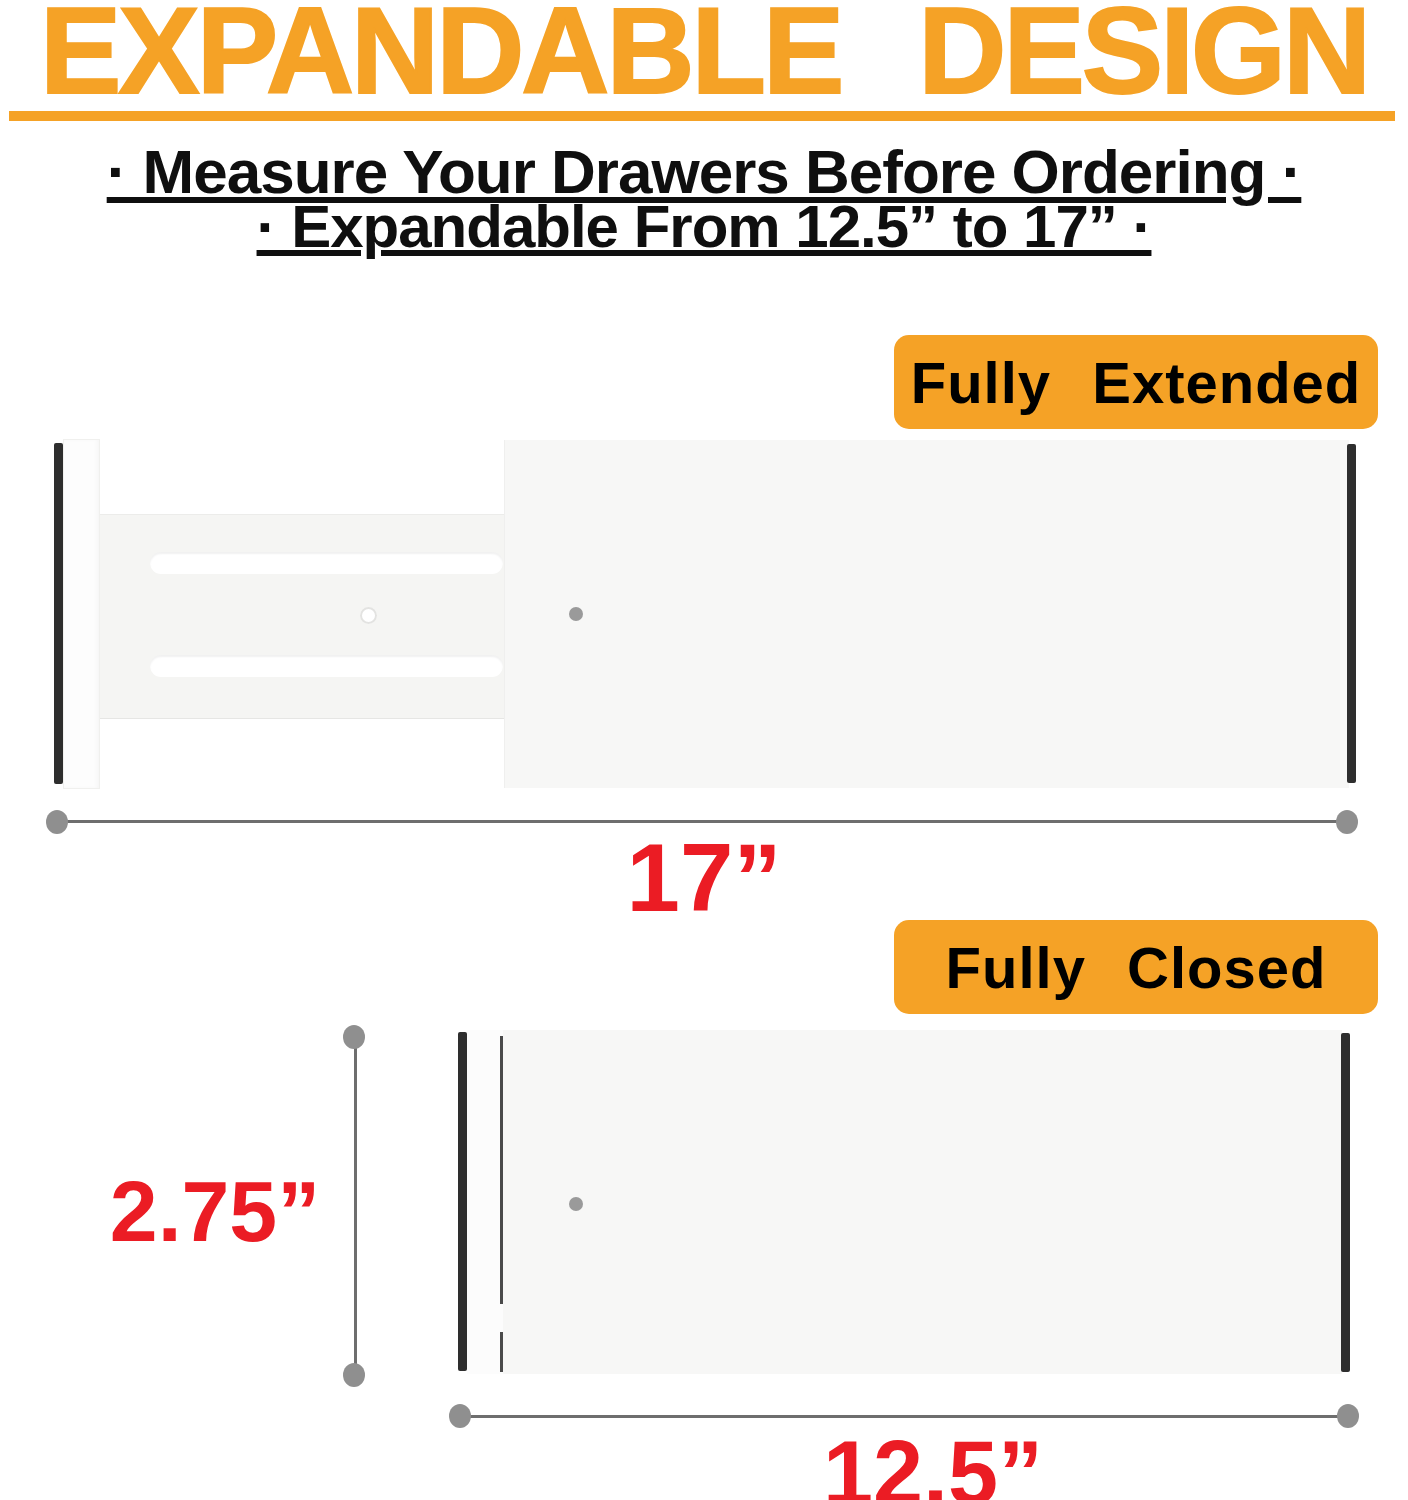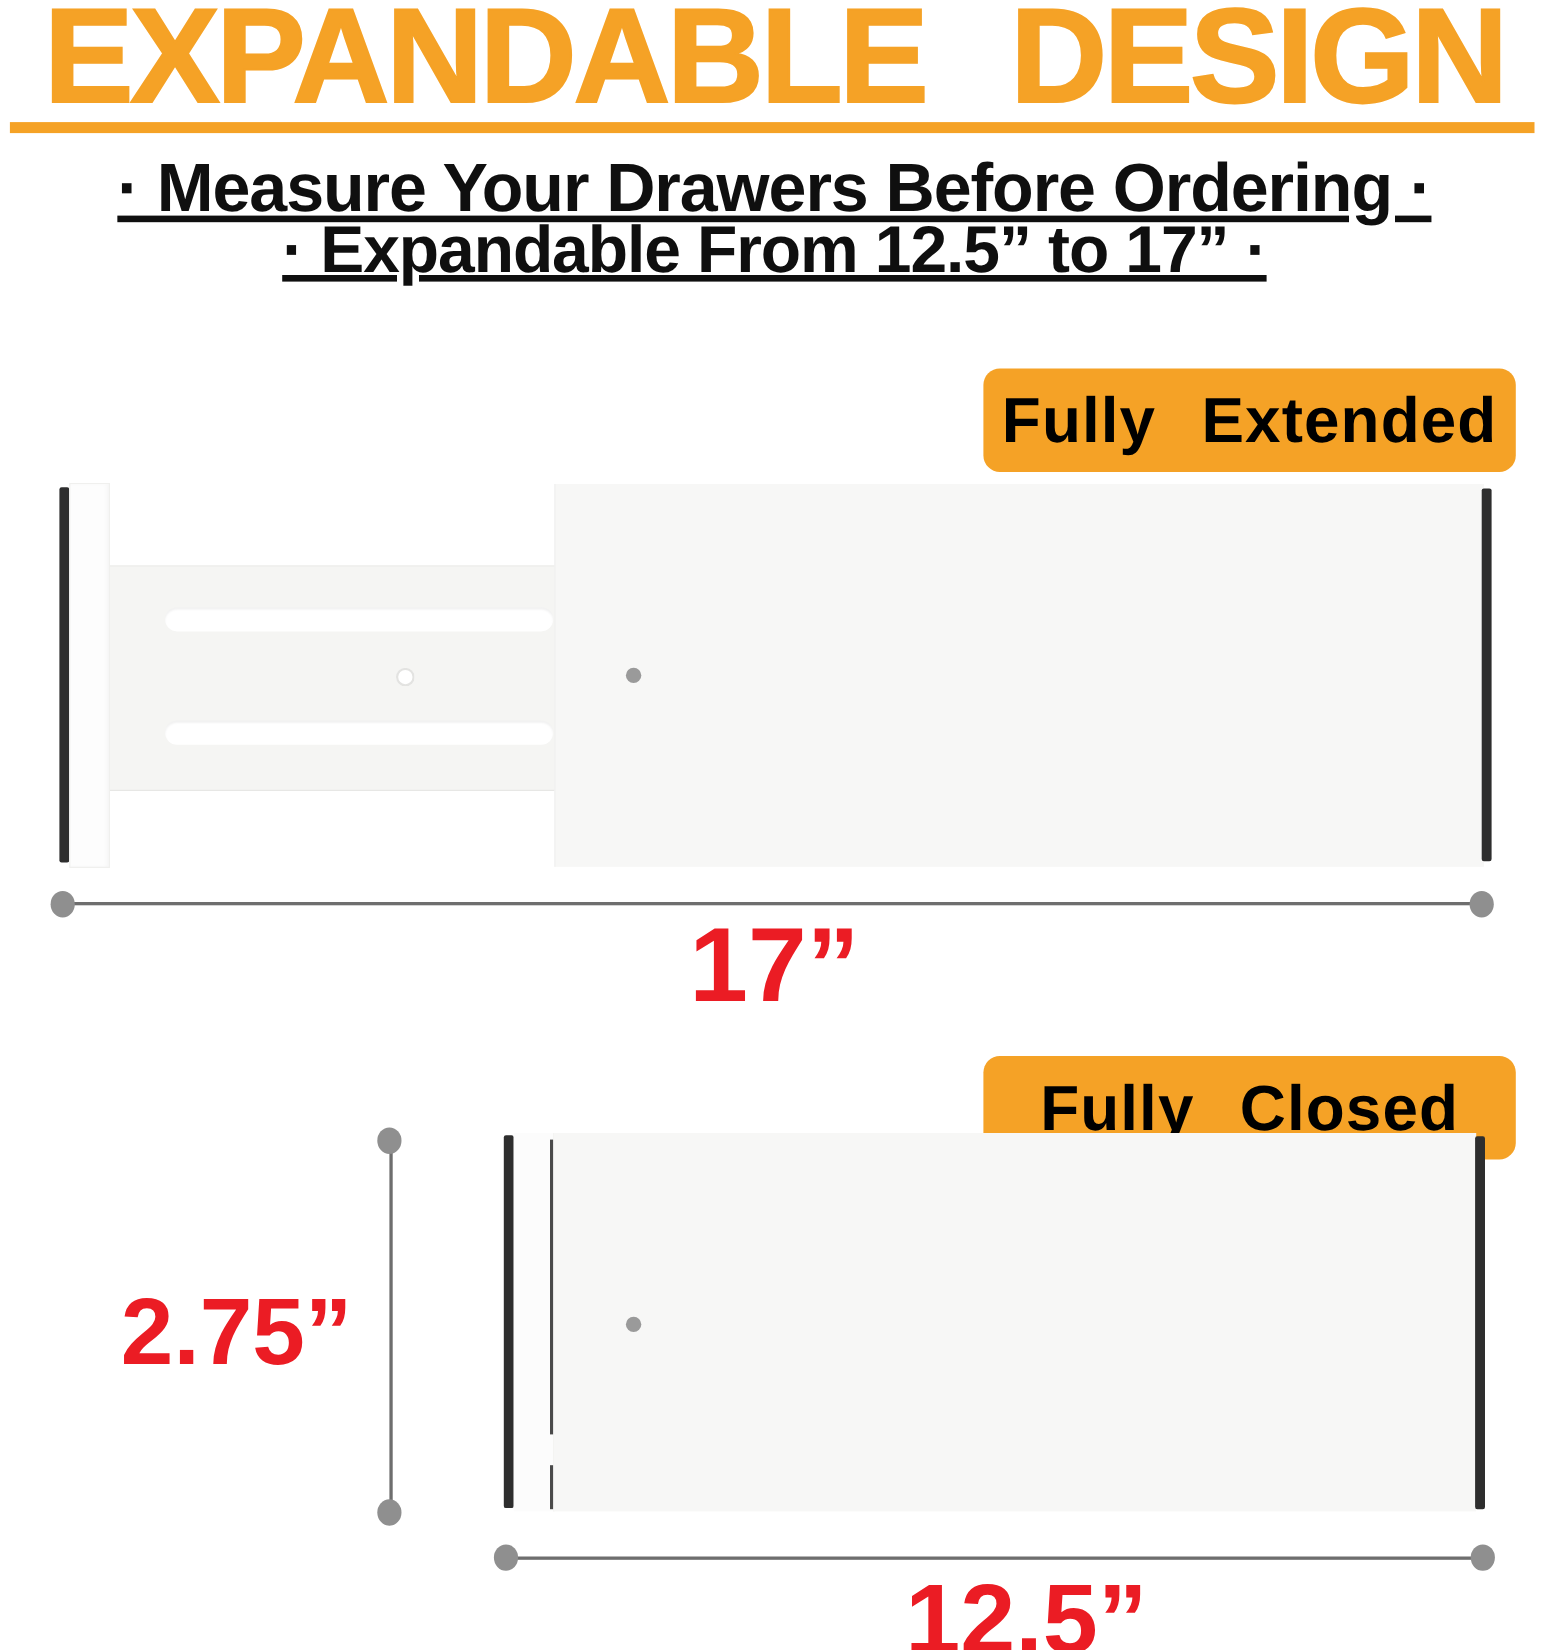--- a/index.html
+++ b/index.html
@@ -24,21 +24,21 @@
   .sub2{top:192px;font-size:60px;letter-spacing:-1px;text-decoration:underline;}
   
   .badge{
     position:absolute;left:866px;width:484px;height:94px;background:#F5A226;
     border-radius:15px;display:flex;align-items:center;justify-content:center;
     color:#000000;font-weight:bold;font-size:58px;letter-spacing:1px;word-spacing:24px;
     white-space:nowrap;
     margin-left:28px;
   }
   .badge-ext{top:335px;}
-  .badge-closed{top:960px;}
+  .badge-closed{top:920px;}
   
   .strip{position:absolute;background:#2E2E2E;border-radius:2px;}
   .endcap{
     position:absolute;background:#FDFDFD;
     box-shadow:inset 0 0 0 1px #F0F0EE, inset -3px 0 4px rgba(0,0,0,0.03);
   }
   .arm{
     position:absolute;left:100px;top:514px;width:405px;height:203px;background:#F5F5F3;
     border-top:1px solid #ECECEA;border-bottom:1px solid #E6E6E4;
   }

